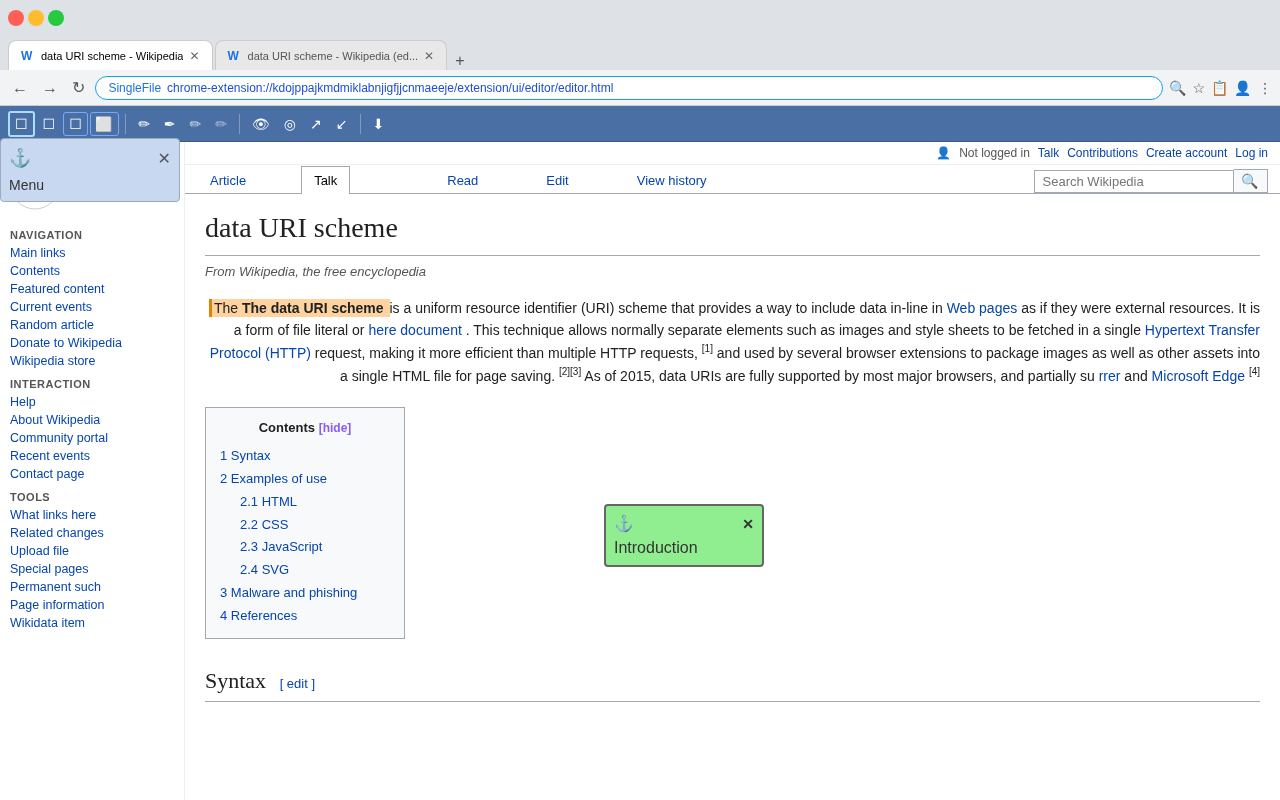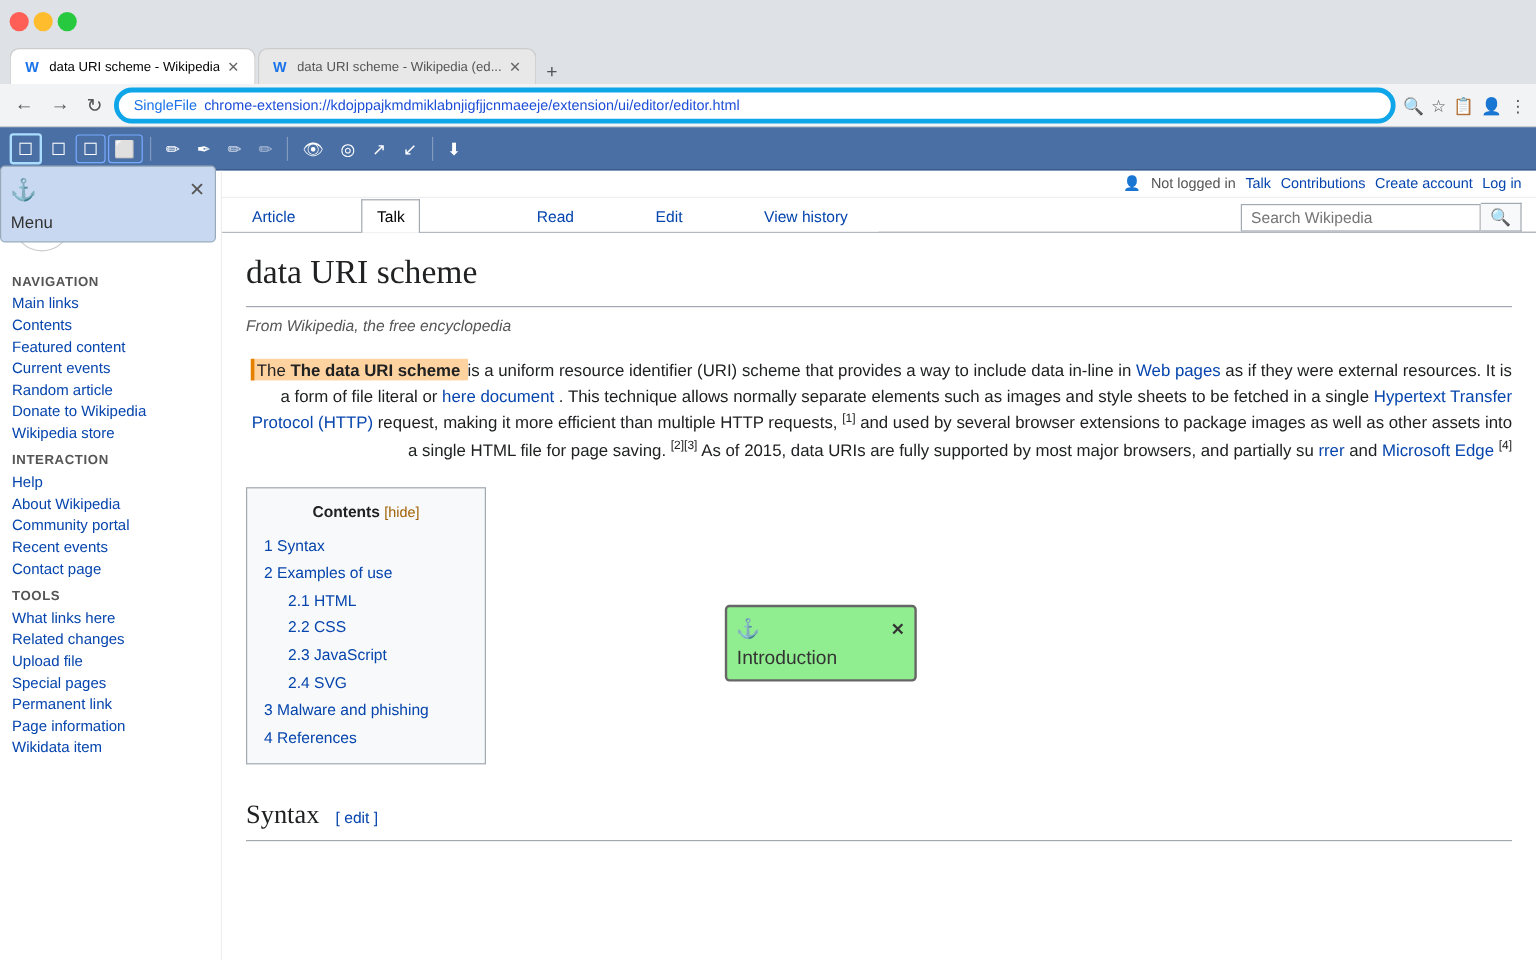--- a/index.html
+++ b/index.html
@@ -58,21 +58,21 @@
       align-items: center;
       padding: 0 8px;
       gap: 6px;
       border-bottom: 1px solid #ccc;
     }
     .nav-btn { background: none; border: none; cursor: pointer; color: #555; font-size: 16px; padding: 2px 4px; }
     .nav-btn:disabled { color: #bbb; }
     .address-input {
       flex: 1;
       background: #fff;
-      border: 4px solid #0ea5e9;
+      border: 1px solid #0ea5e9;
       border-radius: 20px;
       padding: 4px 12px;
       font-size: 12px;
       display: flex;
       align-items: center;
       gap: 6px;
     }
     .address-label { color: #1a73e8; font-weight: 500; font-size: 12px; }
     .address-url { color: #1d4ed8; font-size: 12px; }
     .addr-icons { display: flex; align-items: center; gap: 6px; margin-left: auto; }
@@ -244,21 +244,21 @@
       padding: 10px 14px;
       margin: 8px 20px 8px 0;
       font-size: 13px;
       min-width: 200px;
     }
     .toc-title {
       font-weight: bold;
       text-align: center;
       margin-bottom: 6px;
     }
-    .toc-hide { color: #a16207; cursor: pointer; font-weight: normal; font-size: 12px; }
+    .toc-hide { color: #8b5cf6; cursor: pointer; font-weight: bold; font-size: 12px; }
     .toc-item { padding: 1px 0; }
     .toc-item a { color: #0645ad; text-decoration: none; }
     .toc-sub { padding-left: 20px; }
 
     
     .section-heading {
       font-size: 22px;
       font-weight: normal;
       font-family: 'Linux Libertine', Georgia, Times, serif;
       border-bottom: 1px solid #a2a9b1;
@@ -384,21 +384,21 @@
     <a class="sidebar-link">About Wikipedia</a>
     <a class="sidebar-link">Community portal</a>
     <a class="sidebar-link">Recent events</a>
     <a class="sidebar-link">Contact page</a>
 
     <div class="sidebar-section-title">Tools</div>
     <a class="sidebar-link">What links here</a>
     <a class="sidebar-link">Related changes</a>
     <a class="sidebar-link">Upload file</a>
     <a class="sidebar-link">Special pages</a>
-    <a class="sidebar-link">Permanent link</a>
+    <a class="sidebar-link">Permanent such</a>
     <a class="sidebar-link">Page information</a>
     <a class="sidebar-link">Wikidata item</a>
   </div>
 
   <div class="wiki-main">
 
     <div class="wiki-topbar">
       <span>👤</span>
       <span>Not logged in</span>
       <a class="topbar-link">Talk</a>

